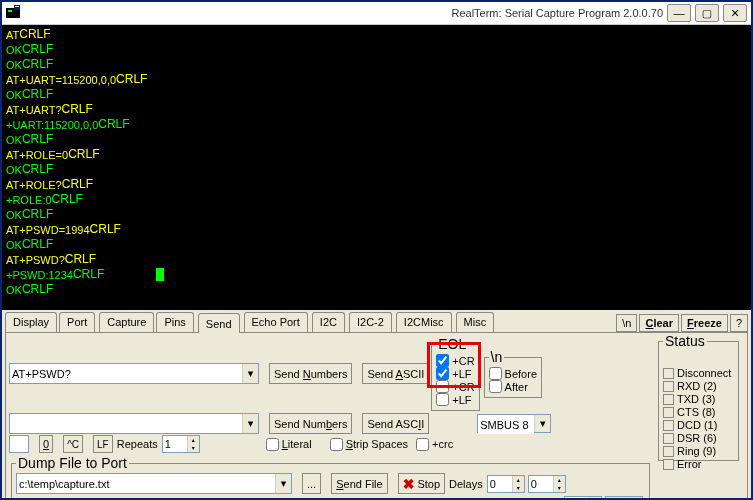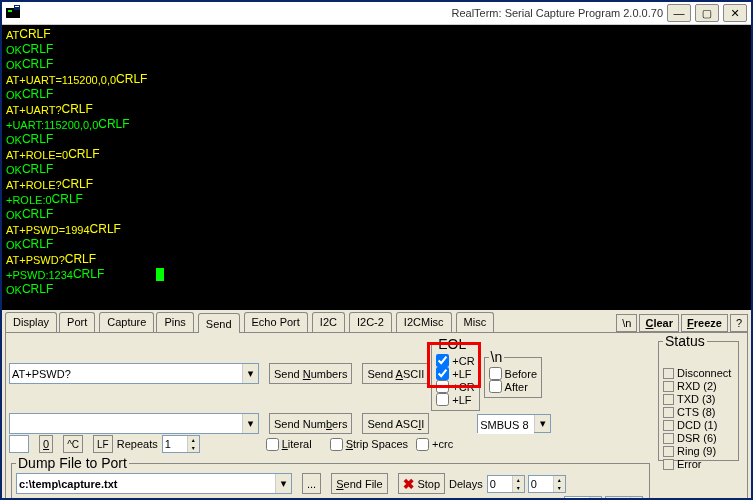--- a/index.html
+++ b/index.html
@@ -202,21 +202,21 @@
     <label>
         <input type="checkbox" style="">
         <span>+crc</span>
       </label>
   </div>
 
   <fieldset class="dumpset">
     <legend>Dump File to Port</legend>
     <div class="row">
       <div class="combo">
-        <input style="width: 258px; font-weight: bold;" value="c:\temp\capture.txt">
+        <input style="width: 258px;" value="c:\temp\capture.txt">
         <div class="drop">▾</div>
       </div>
       <button class="btn">...</button>
       <button class="btn"><span class="u">S</span>end File</button>
       <button class="btn" style="display:flex;align-items:center;">
         <span style="color:#c00;font-weight:bold;font-size:14px;margin-right:3px;">✖</span>
         <span>Stop</span>
       </button>
       <span style="margin:0 4px;">Delays</span>
       <div class="spin">

